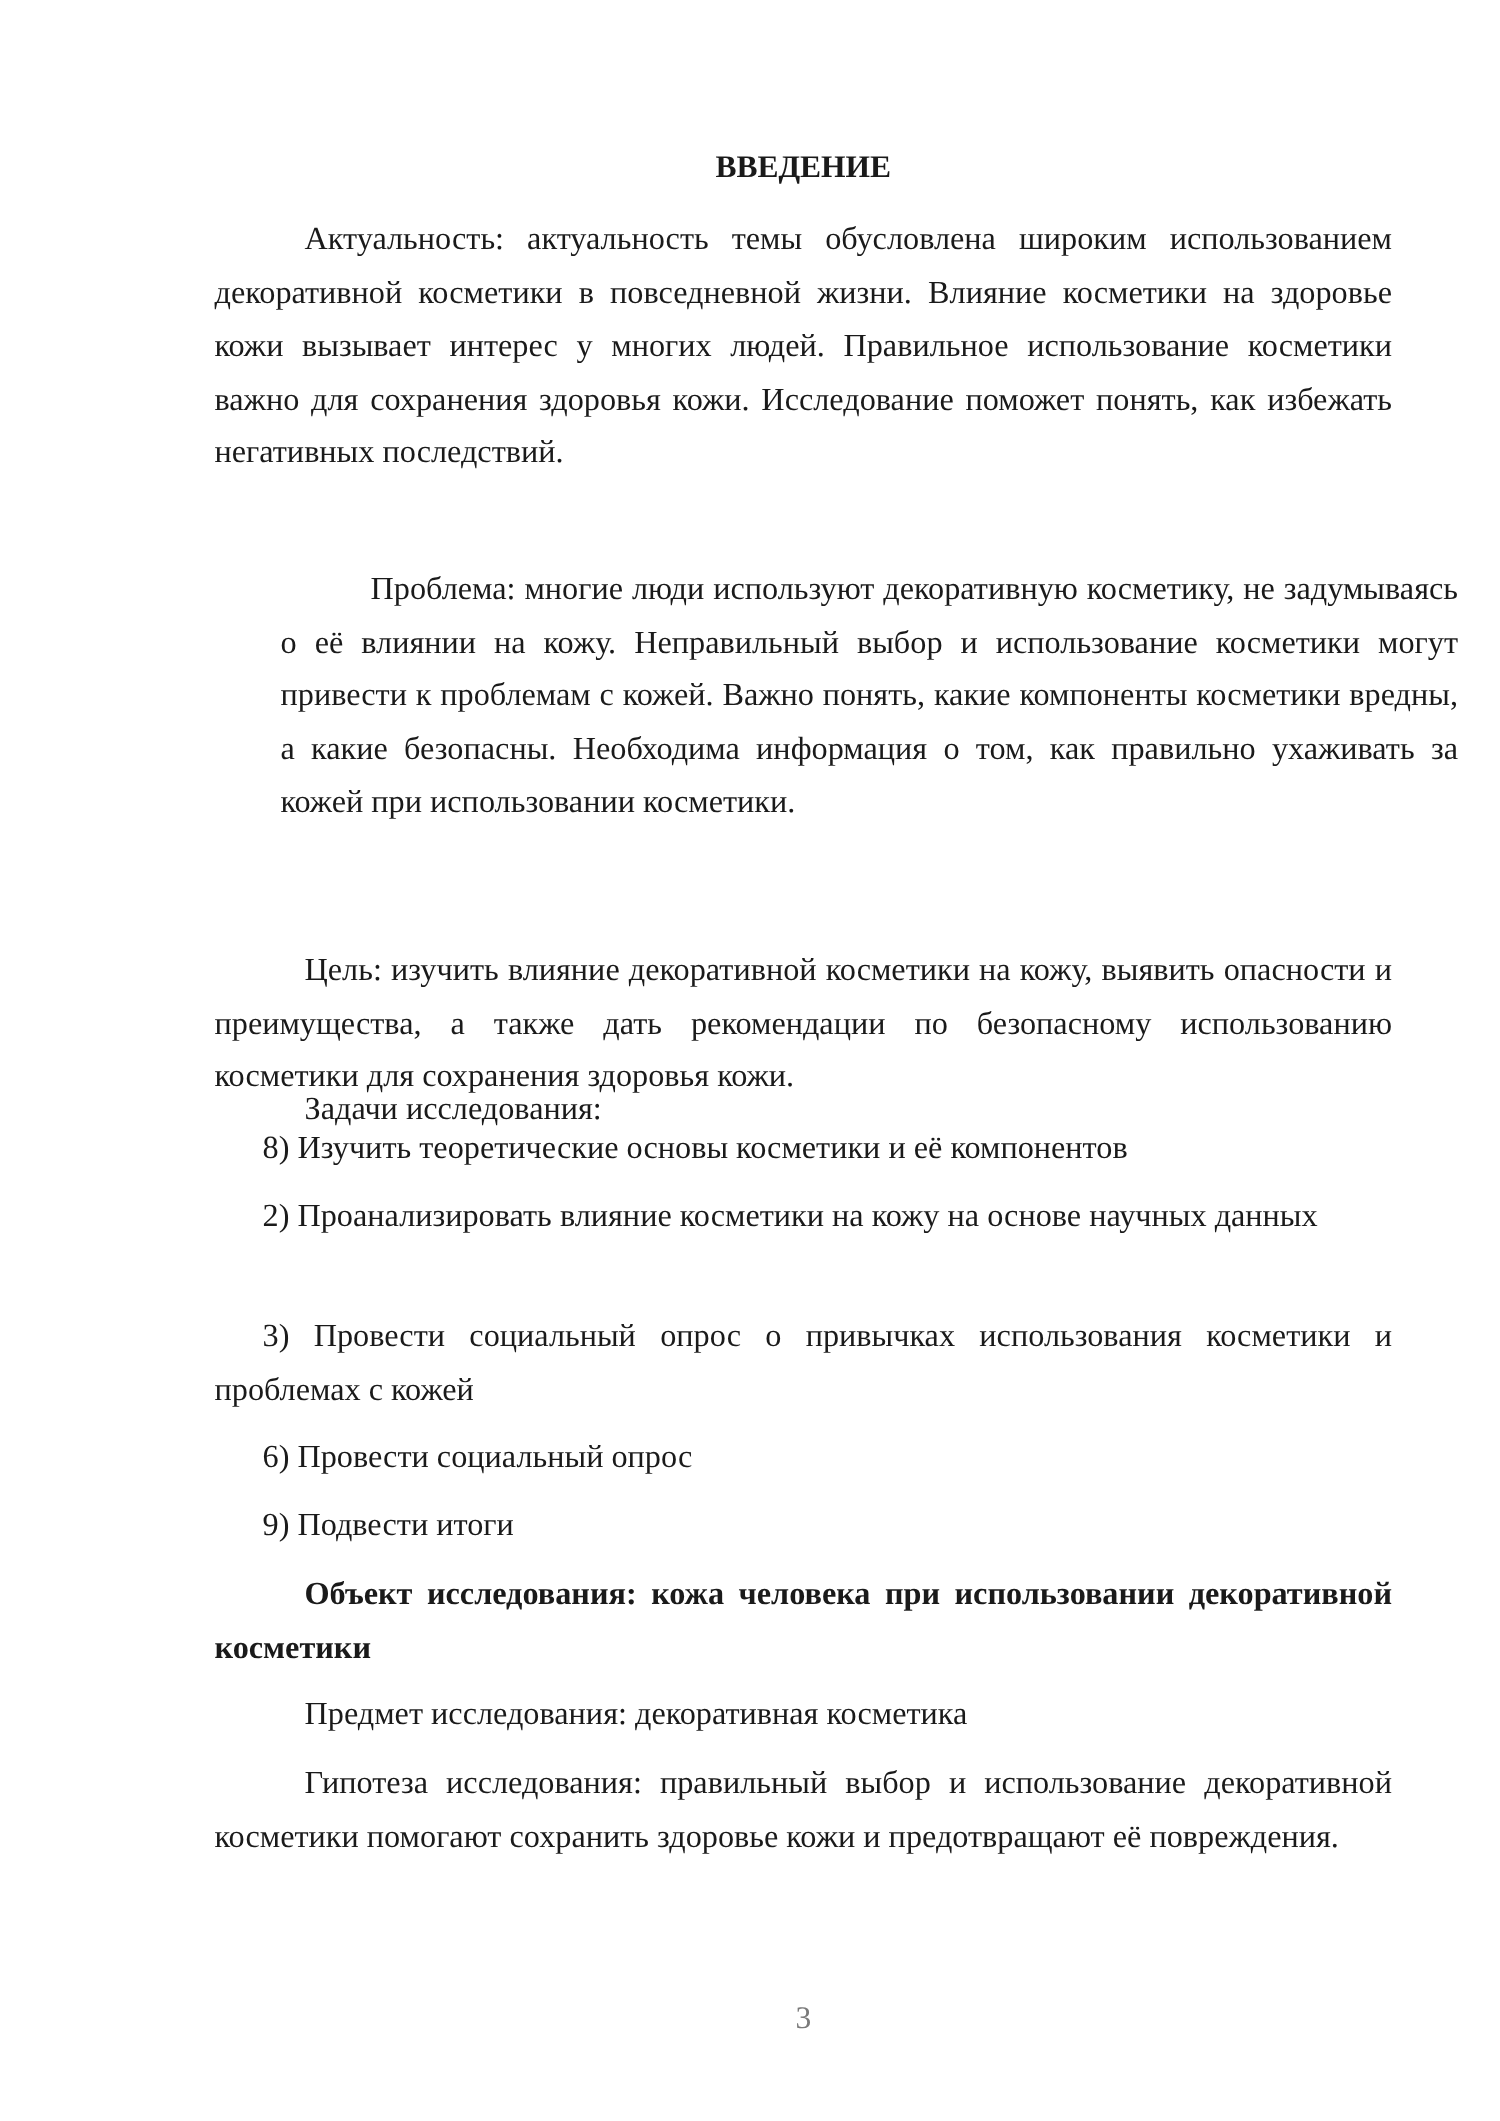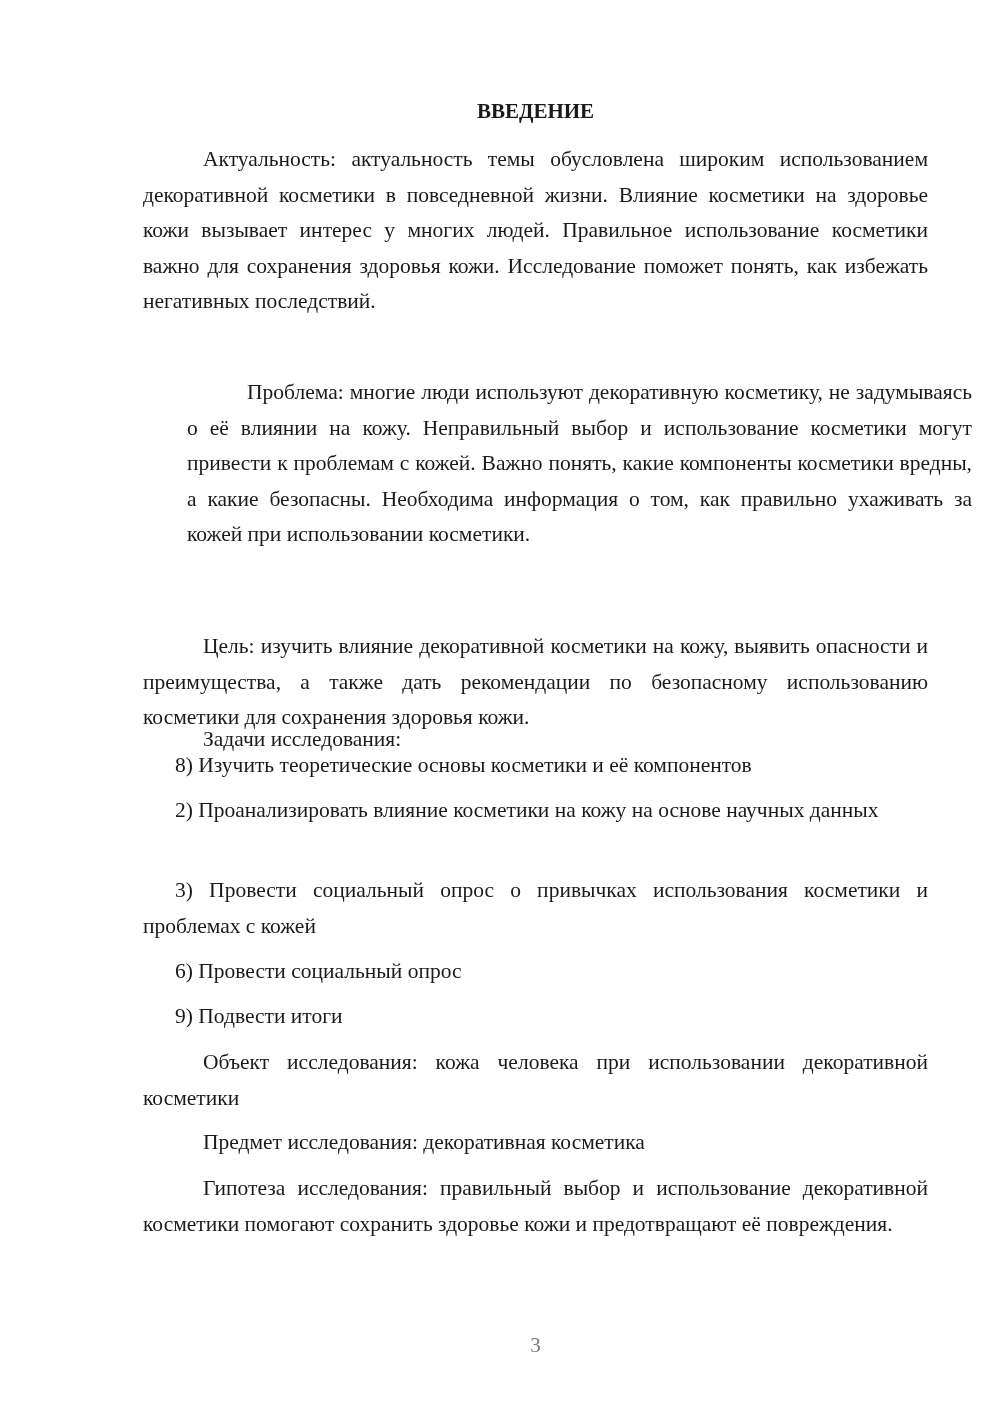--- a/index.html
+++ b/index.html
@@ -34,20 +34,20 @@
   <p class="para ind" style="top:586px;margin-top:43px;">Цель: изучить влияние декоративной косметики на кожу, выявить опасности и преимущества, а также дать рекомендации по безопасному использованию косметики для сохранения здоровья кожи.</p>
 
   <p class="para ind" style="top:722px;">Задачи исследования:</p>
 
   <p class="para lind" style="top:748px;">8) Изучить теоретические основы косметики и её компонентов</p>
   <p class="para lind" style="top:793px;">2) Проанализировать влияние косметики на кожу на основе научных данных</p>
   <p class="para lind" style="top:873px;">3) Провести социальный опрос о привычках использования косметики и проблемах с кожей</p>
   <p class="para lind" style="top:954px;">6) Провести социальный опрос</p>
   <p class="para lind" style="top:999px;">9) Подвести итоги</p>
 
-  <p class="para ind" style="top:1045px;">Объект исследования: кожа человека при использовании декоративной косметики</p>
+  <p class="para ind" style="top:1045px;font-weight:bold;">Объект исследования: кожа человека при использовании декоративной косметики</p>
 
   <p class="para ind" style="top:1125px;">Предмет исследования: декоративная косметика</p>
 
   <p class="para ind" style="top:1171px;">Гипотеза исследования: правильный выбор и использование декоративной косметики помогают сохранить здоровье кожи и предотвращают её повреждения.</p>
 
   <div class="pagenum">3</div>
 </div>
 
 </body></html>

